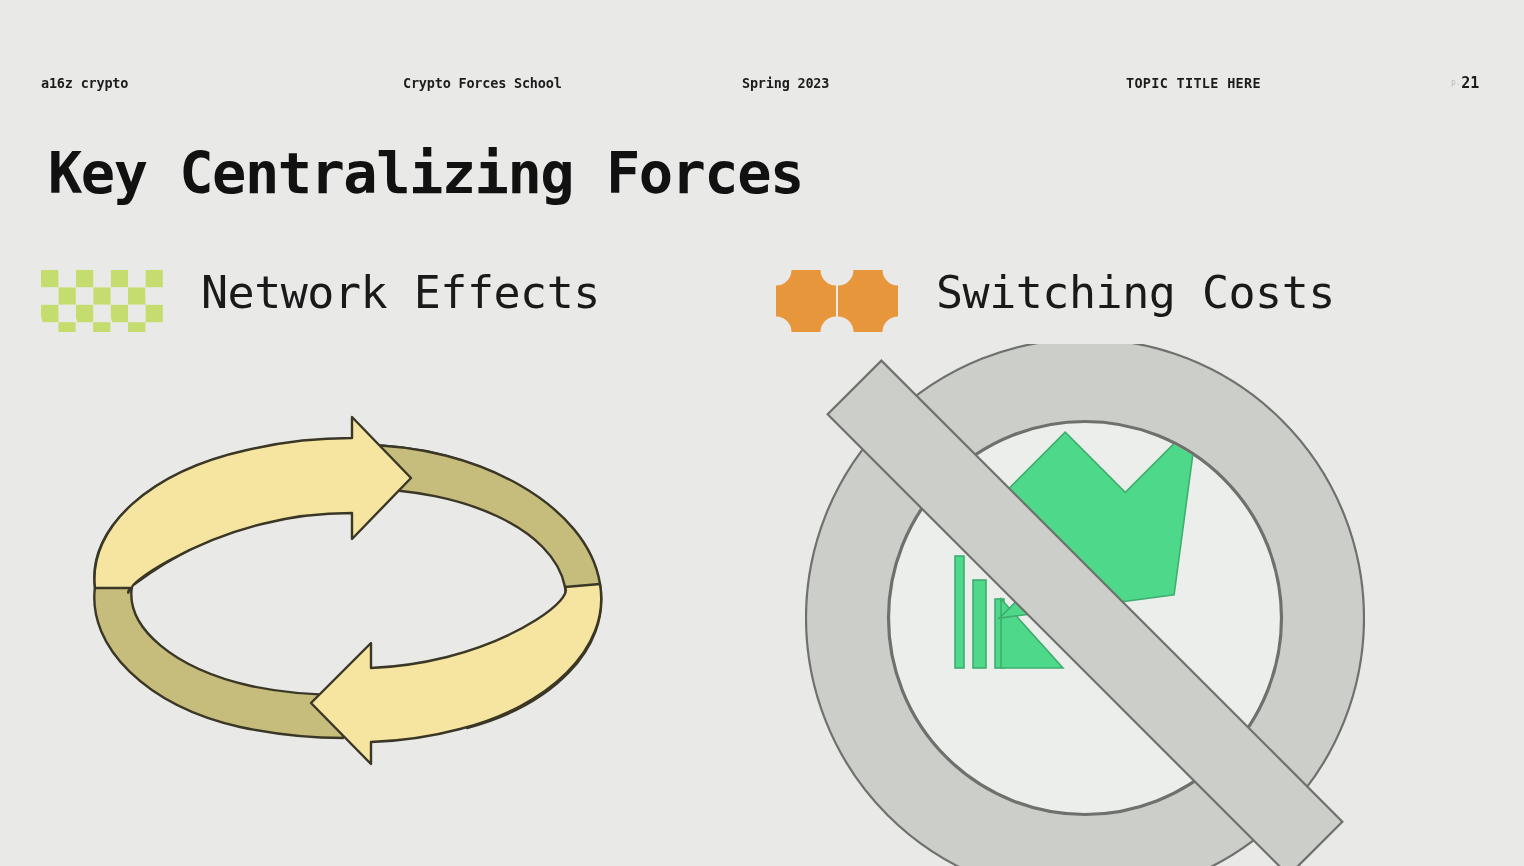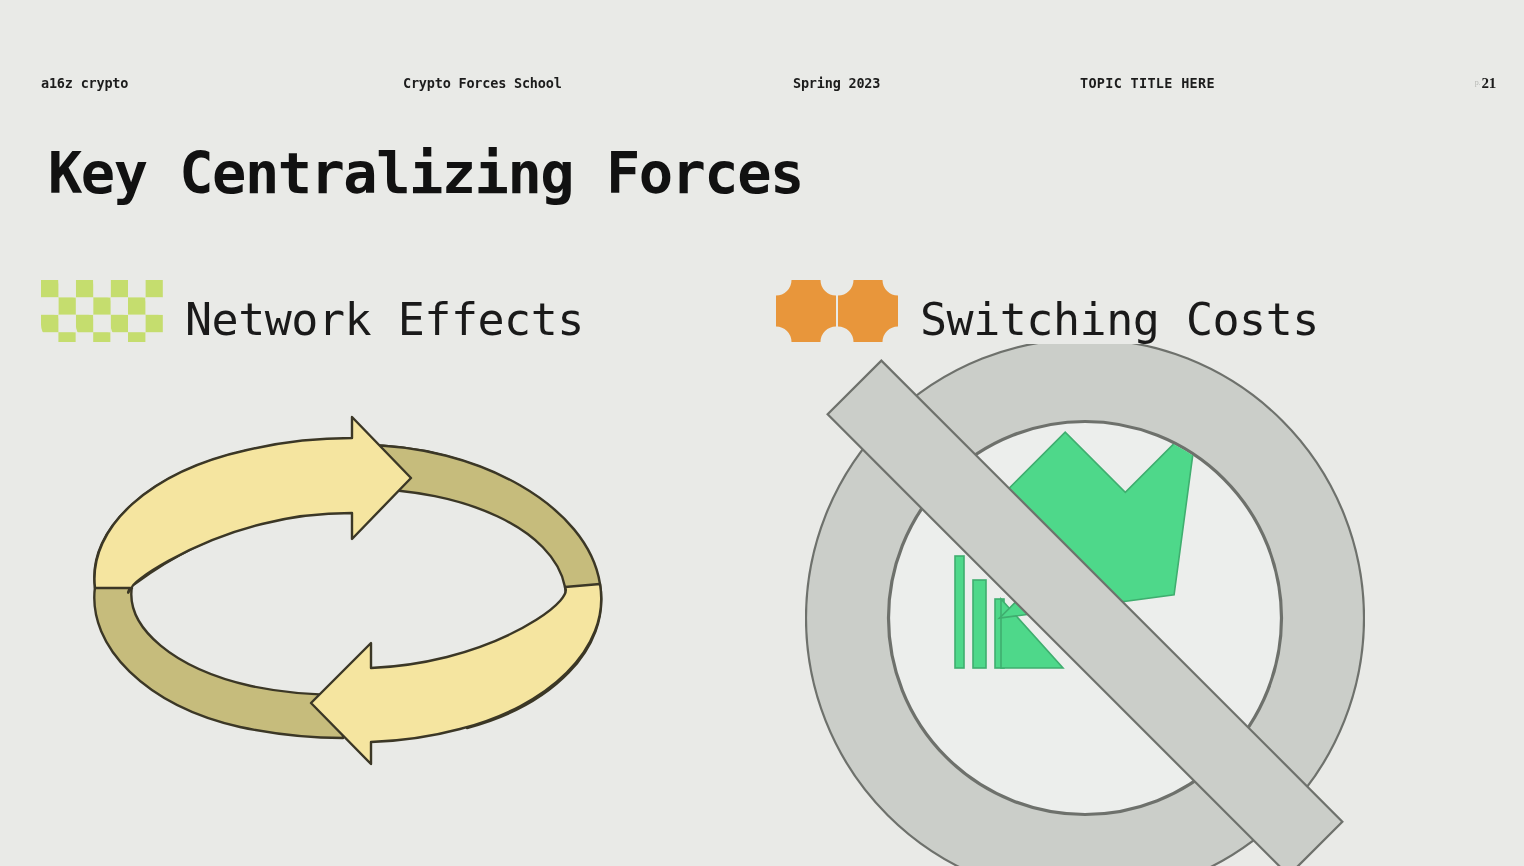--- a/index.html
+++ b/index.html
@@ -33,23 +33,23 @@
     font-family: "DejaVu Sans Mono", "Liberation Mono", monospace;
     font-size: 13.5px;
     font-weight: 700;
     letter-spacing: -0.2px;
     color: #1c1c1c;
     white-space: nowrap;
     line-height: 26px;
   }
   .hdr-brand   { left: 41px;  }
   .hdr-course  { left: 403px; }
-  .hdr-term    { left: 793px; }
-  .hdr-topic   { left: 1080px; letter-spacing: 0.3px; }
-  .hdr-pageno  { right: 28px; font-size: 15px; font-weight: 700; font-family: Liberation Serif, serif; }
+  .hdr-term    { left: 742px; }
+  .hdr-topic   { left: 1126px; letter-spacing: 0.3px; }
+  .hdr-pageno  { right: 45px; font-size: 15px; font-weight: 700; }
   .hdr-pageno .pfx {
     font-size: 8px;
     font-weight: 400;
     color: #b9bbb7;
     vertical-align: 3px;
     margin-right: 1px;
   }
 
   
   .slide-title {
@@ -62,23 +62,24 @@
     letter-spacing: -1.5px;
     color: #111111;
     line-height: 1.05;
     white-space: nowrap;
   }
 
   
   .force-row {
     position: absolute;
     display: flex;
-    align-items: flex-end;
+    align-items: flex-start;
     top: 238px;
     height: 72px;
+    gap: 16px;
   }
   .force-row.left  { left: 41px;  }
   .force-row.right { left: 763px; padding-left: 13px; }
 
   .force-label {
     font-family: "DejaVu Sans Mono", "Liberation Mono", monospace;
     font-size: 45px;
     font-weight: 400;
     letter-spacing: -0.5px;
     color: #1a1a1a;

